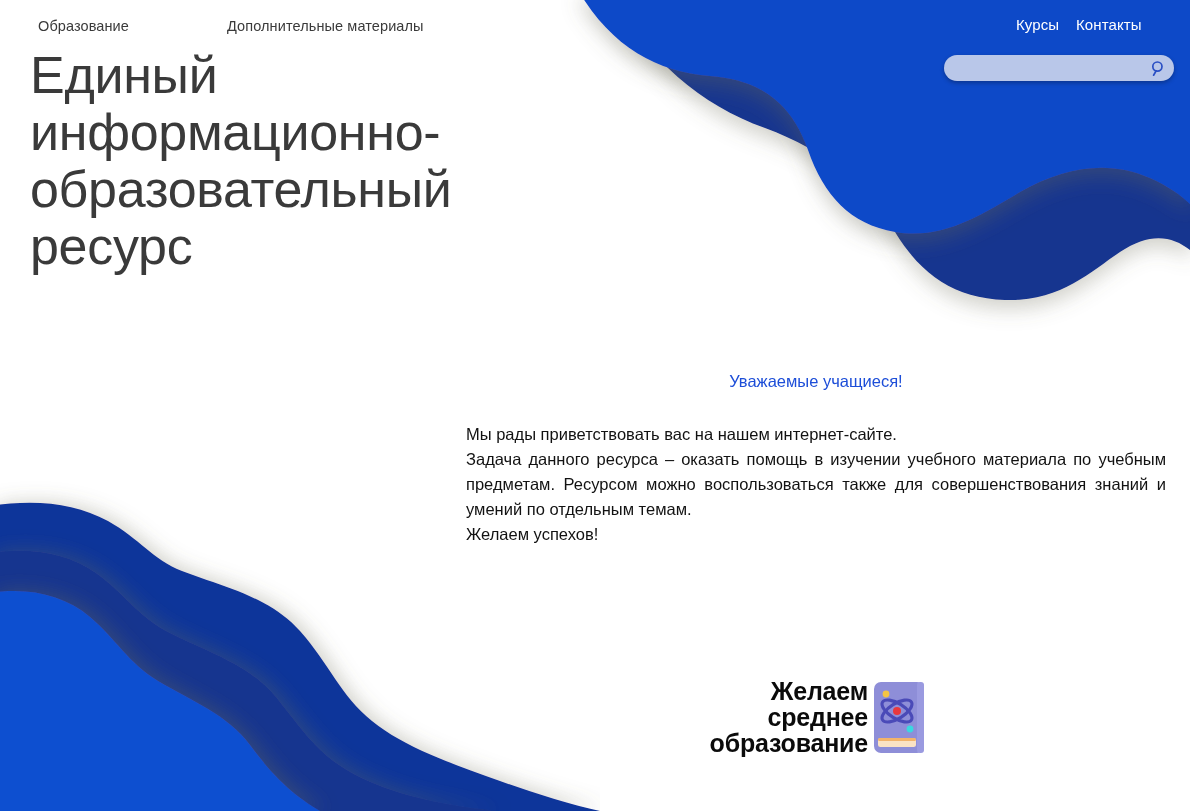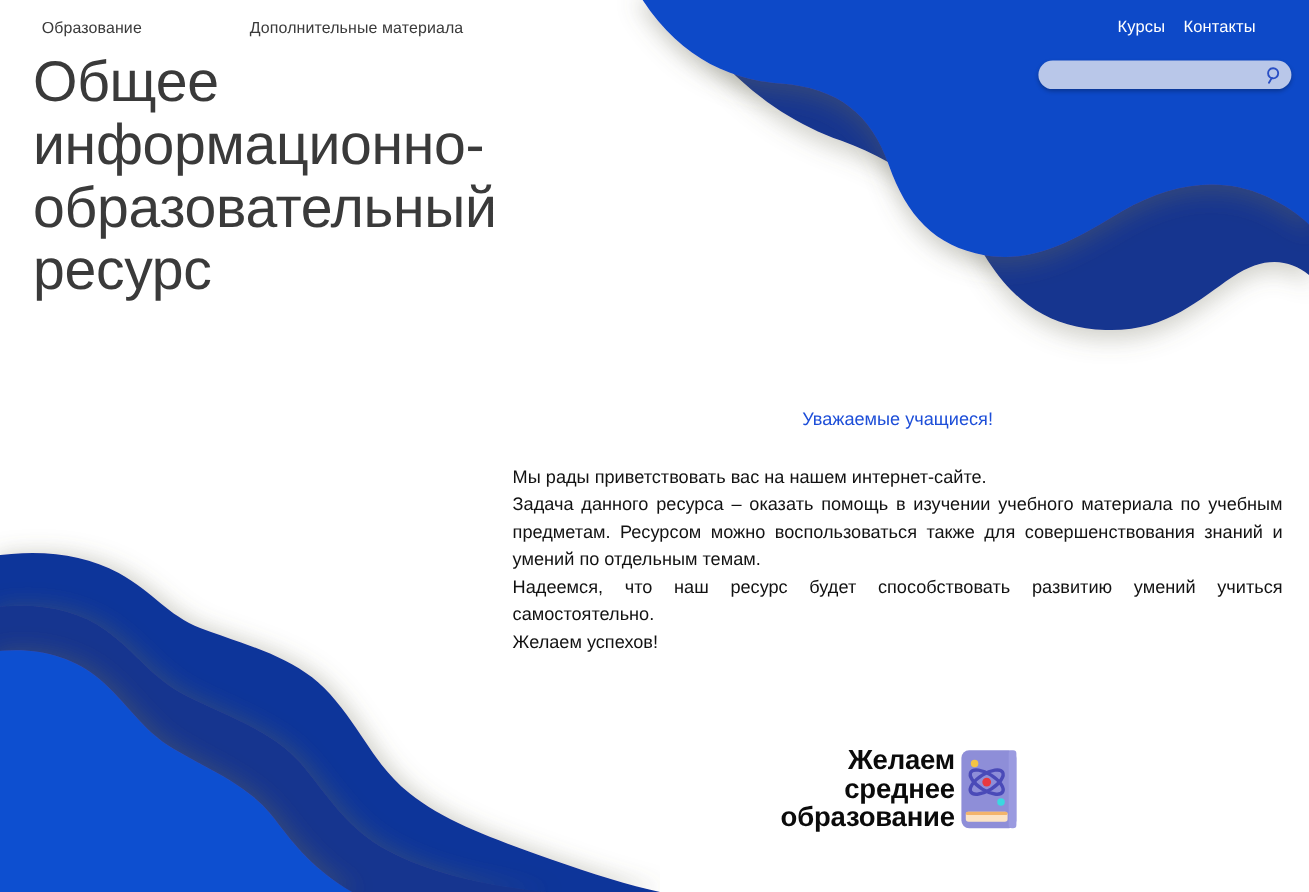--- a/index.html
+++ b/index.html
@@ -254,46 +254,45 @@
              C 28 106, 64 114, 90 136
              C 116 158, 128 182, 158 200
              C 192 220, 228 234, 250 264
              C 268 288, 286 310, 320 330
              L -10 330 Z"></path>
   </svg>
 
   <nav id="top-nav">
     <a class="nav-link dark" id="nav-education">Образование</a>
 
-    <a class="nav-link dark" id="nav-extra-materials">Дополнительные материала</a>
+    <a class="nav-link dark" id="nav-extra-materials">Дополнительные материалы</a>
 
     <a class="nav-link light" id="nav-courses">Курсы</a>
 
     <a class="nav-link light" id="nav-contacts">Контакты</a>
   </nav>
 
   <div id="search-wrap">
     <input id="search-input" type="text" placeholder="" style="">
     <button id="search-button">
       <svg width="17" height="17" viewBox="0 0 17 17">
         <circle cx="7.4" cy="6.6" r="4.6" fill="none" stroke="#2a4fc4" stroke-width="1.7"></circle>
         <line x1="6.2" y1="10.8" x2="3.6" y2="15.2" stroke="#2a4fc4" stroke-width="1.7" stroke-linecap="round"></line>
       </svg>
     </button>
   </div>
 
-  <h1 id="hero-title">Общее информационно-образовательный ресурс</h1>
+  <h1 id="hero-title">Единый информационно-образовательный ресурс</h1>
 
   <main id="content">
     <div id="greeting">Уважаемые учащиеся!</div>
 
     <div id="intro-paragraph">
       <span class="line">Мы рады приветствовать вас на нашем интернет-сайте.</span>
       <span class="line">Задача данного ресурса – оказать помощь в изучении учебного материала по учебным предметам. Ресурсом можно воспользоваться также для совершенствования знаний и умений по отдельным темам.</span>
-      <span class="line">Надеемся, что наш ресурс будет способствовать развитию умений учиться самостоятельно.</span>
       <span class="line">Желаем успехов!</span>
     </div>
   </main>
 
   <div id="logo">
     <div id="logo-text">
       <span class="logo-line">Желаем</span>
       <span class="logo-line">среднее</span>
       <span class="logo-line">образование</span>
     </div>

